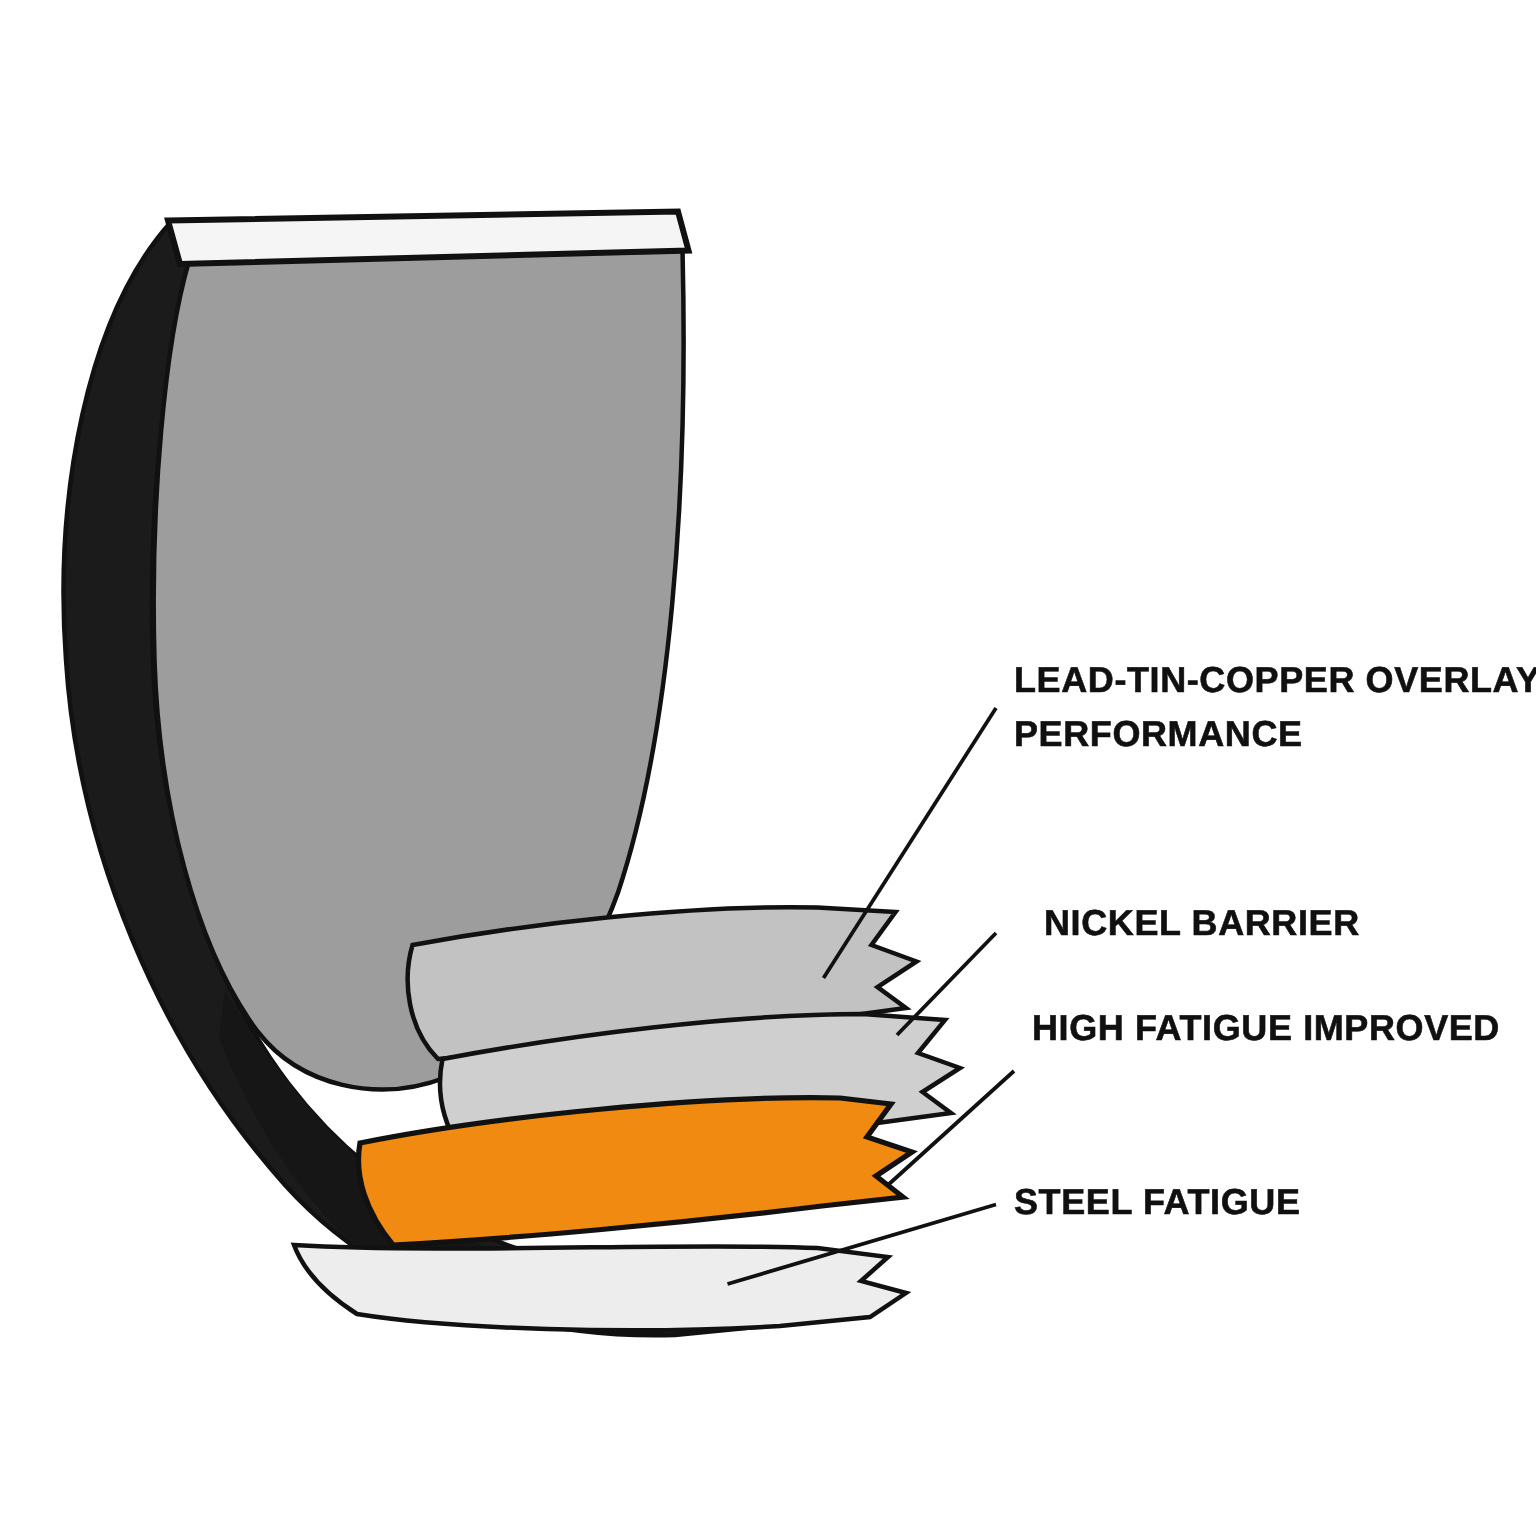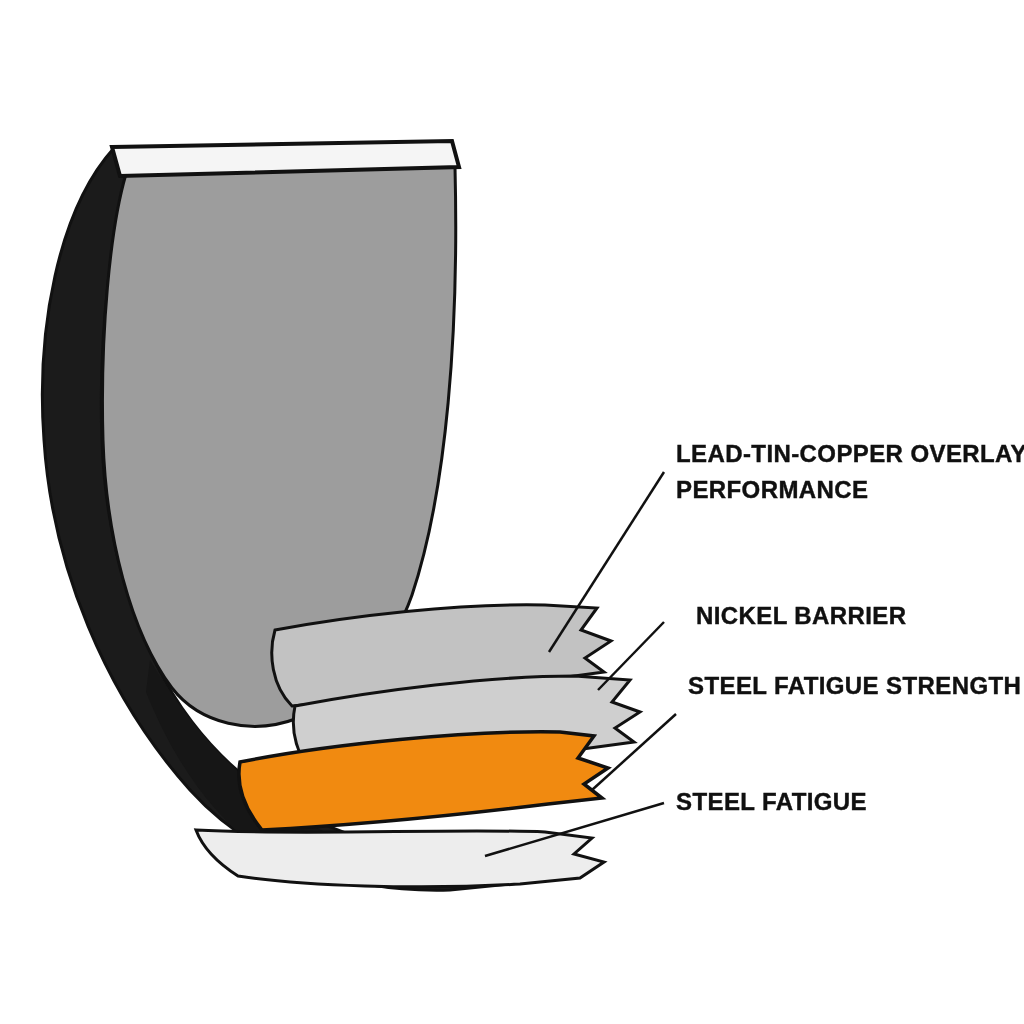--- a/index.html
+++ b/index.html
@@ -65,20 +65,20 @@
   <div class="label" style="left:676px; top:436px;">
     <div>LEAD-TIN-COPPER OVERLAY</div>
     <div>PERFORMANCE</div>
   </div>
 
   <div class="label" style="left:676px; top:598px;margin-left:20px;">
     <div>NICKEL BARRIER</div>
   </div>
 
   <div class="label" style="left:688px; top:668px;">
-    <div>STEEL FATIGUE STRENGTH</div>
+    <div>HIGH FATIGUE IMPROVED</div>
   </div>
 
   <div class="label" style="left:676px; top:784px;">
     <div>STEEL FATIGUE</div>
   </div>
 
 </div>
 
 </body></html>

